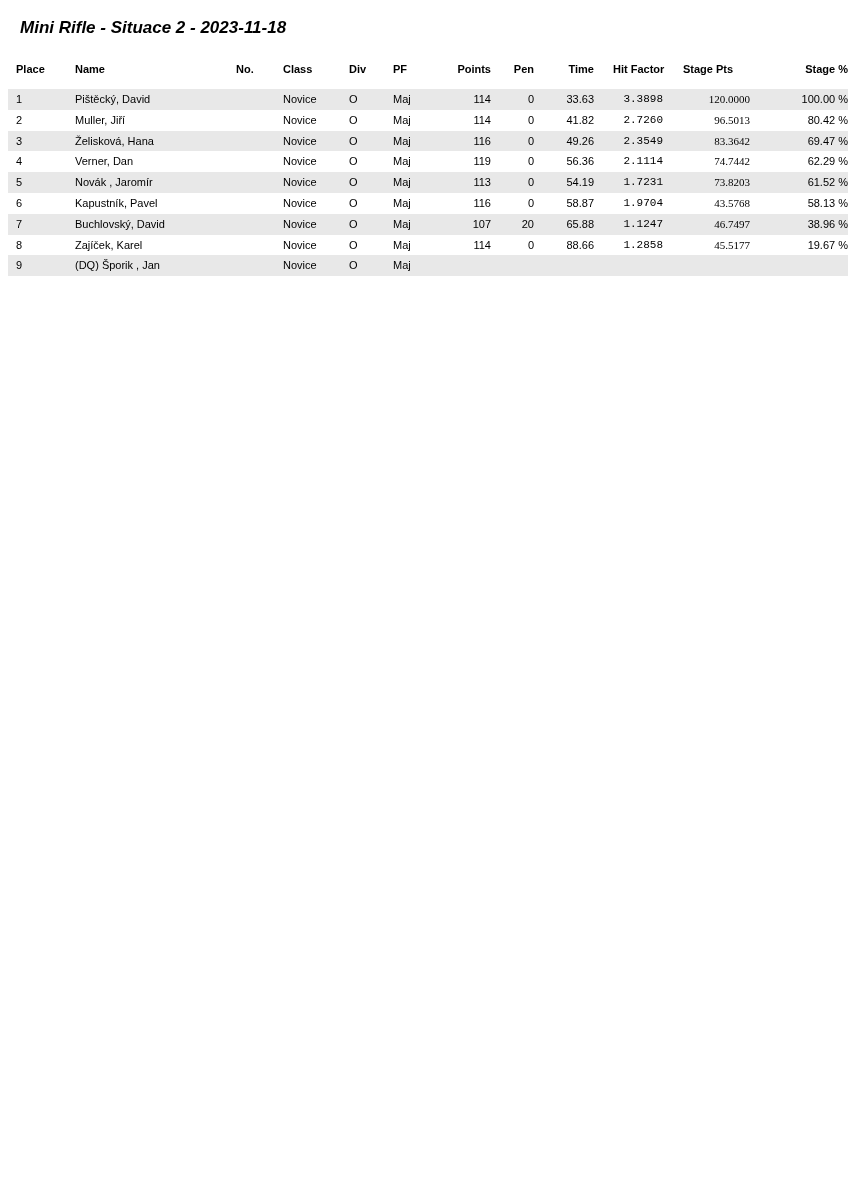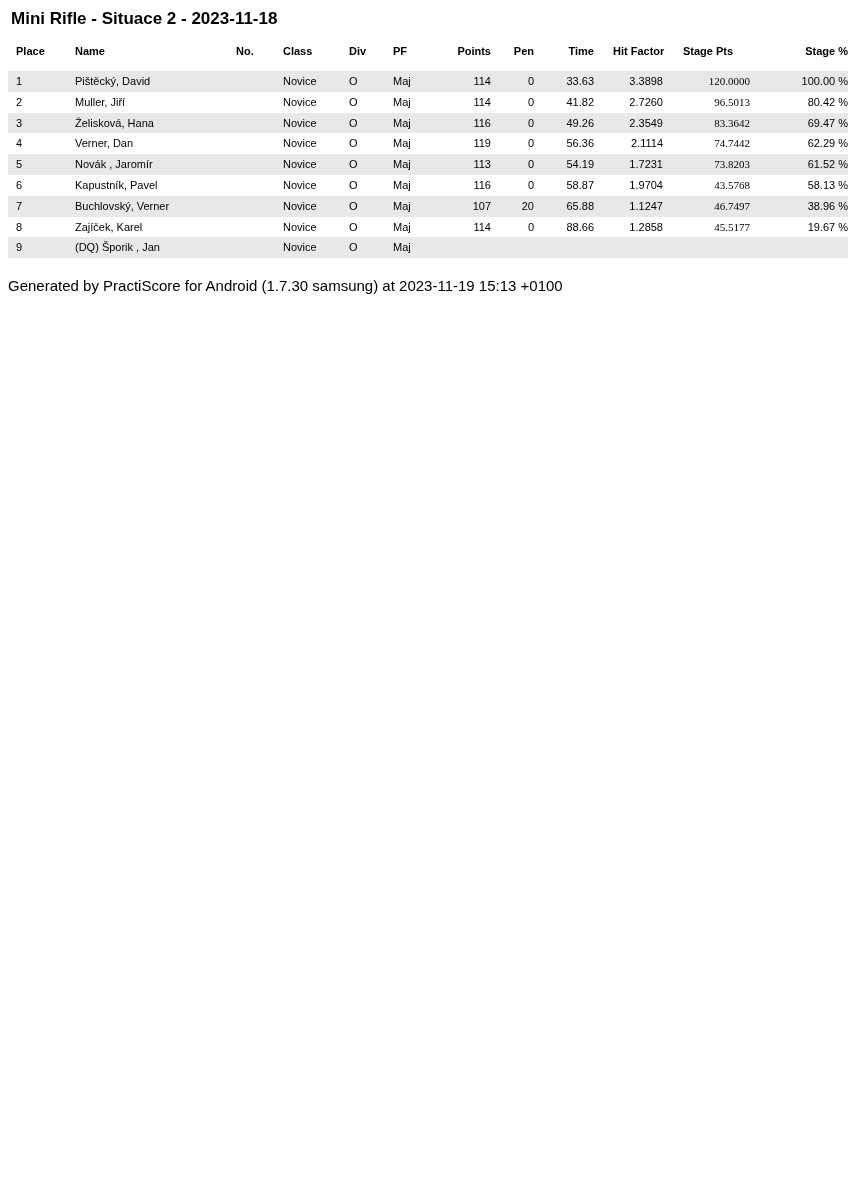--- a/index.html
+++ b/index.html
@@ -17,21 +17,22 @@
     font-family:"Liberation Sans", sans-serif;
     overflow:hidden;
   }
   .page{
     padding:5px 0 0 8px;
   }
   .page-title{
     font-size:17px;
     font-weight:700;
     line-height:22px;
-    margin:3px;
+    margin:12px;
+    font-style:italic;
   }
   .section-heading{
     font-size:15px;
     font-weight:700;
     line-height:20px;
     margin:36px 0 0 8px;
   }
   table.results{
     border-collapse:collapse;
     table-layout:fixed;
@@ -63,21 +64,21 @@
     vertical-align:middle;
     line-height:20.8px;
     padding:0;
     overflow:hidden;
     white-space:nowrap;
   }
   .al{text-align:left;padding-left:8px;}
   .ar{text-align:right;}
   th.c9{padding-left:19px;}
   th.c10{padding-left:18px;}
-  td.c9{padding-right:2px;}
+  td.c9{padding-right:2px;font-family:Liberation Mono, monospace;}
   td.c10{padding-right:4px;font-family:Liberation Serif, serif;}
   th.c11,td.c11{}
   tbody tr:nth-child(odd){background:var(--stripe);}
   .footer-note{
     font-size:15px;
     line-height:17px;
     margin:19px 0 0 0;
   }
 </style>
 </head>
@@ -199,21 +200,21 @@
           <td class="c5 al">Maj</td>
           <td class="c6 ar">116</td>
           <td class="c7 ar">0</td>
           <td class="c8 ar">58.87</td>
           <td class="c9 ar">1.9704</td>
           <td class="c10 ar">43.5768</td>
           <td class="c11 ar">58.13 %</td>
         </tr>
         <tr>
           <td class="c0 al">7</td>
-          <td class="c1 al">Buchlovský, Verner</td>
+          <td class="c1 al">Buchlovský, David</td>
           <td class="c2 al"></td>
           <td class="c3 al">Novice</td>
           <td class="c4 al">O</td>
           <td class="c5 al">Maj</td>
           <td class="c6 ar">107</td>
           <td class="c7 ar">20</td>
           <td class="c8 ar">65.88</td>
           <td class="c9 ar">1.1247</td>
           <td class="c10 ar">46.7497</td>
           <td class="c11 ar">38.96 %</td>
@@ -242,15 +243,14 @@
           <td class="c6 ar"></td>
           <td class="c7 ar"></td>
           <td class="c8 ar"></td>
           <td class="c9 ar"></td>
           <td class="c10 ar"></td>
           <td class="c11 ar"></td>
         </tr>
       </tbody>
   </table>
 
-  <p class="footer-note">Generated by PractiScore for Android (1.7.30 samsung) at 2023-11-19 15:13 +0100</p>
 
 </div>
 
 </body></html>

